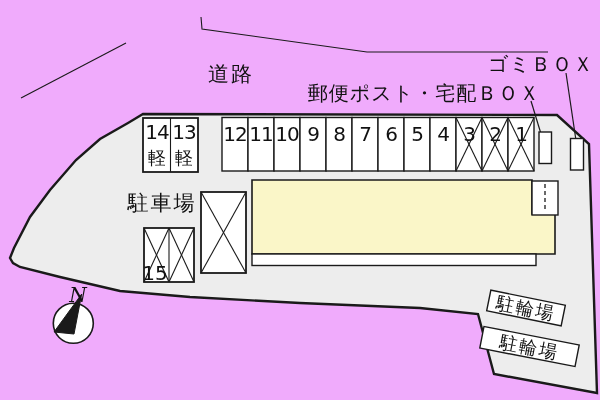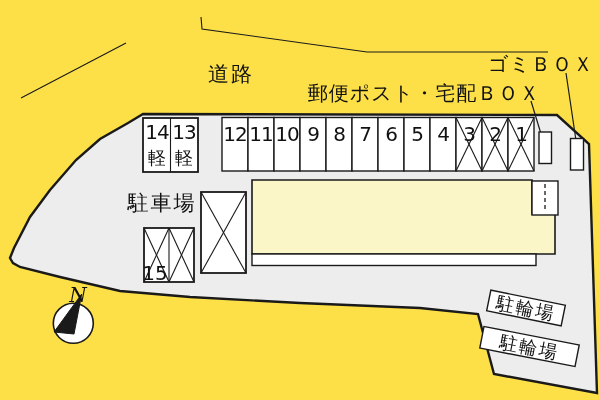--- a/index.html
+++ b/index.html
@@ -1,16 +1,16 @@
 <!DOCTYPE html>
 <html><head>
 <meta charset="utf-8">
 <style>
   html,body{margin:0;padding:0;background:#ffffff;}
-  .stage{width:600px;height:400px;position:relative;background:#fde047;overflow:hidden;}
+  .stage{width:600px;height:400px;position:relative;background:#f0abfc;overflow:hidden;}
   svg{display:block;}
   svg text{
     font-family:"DejaVu Sans","Liberation Sans",sans-serif;
     fill:#111111;
   }
   .thin   {stroke:#1a1a1a;stroke-width:1.1;fill:none;}
   .outline{stroke:#1a1a1a;stroke-width:2.4;stroke-linejoin:miter;}
   .box    {stroke:#1a1a1a;stroke-width:1.8;fill:#ffffff;}
   .cell   {stroke:#1a1a1a;stroke-width:1.4;fill:#ffffff;}
   .cross  {stroke:#1a1a1a;stroke-width:1.1;fill:none;}

